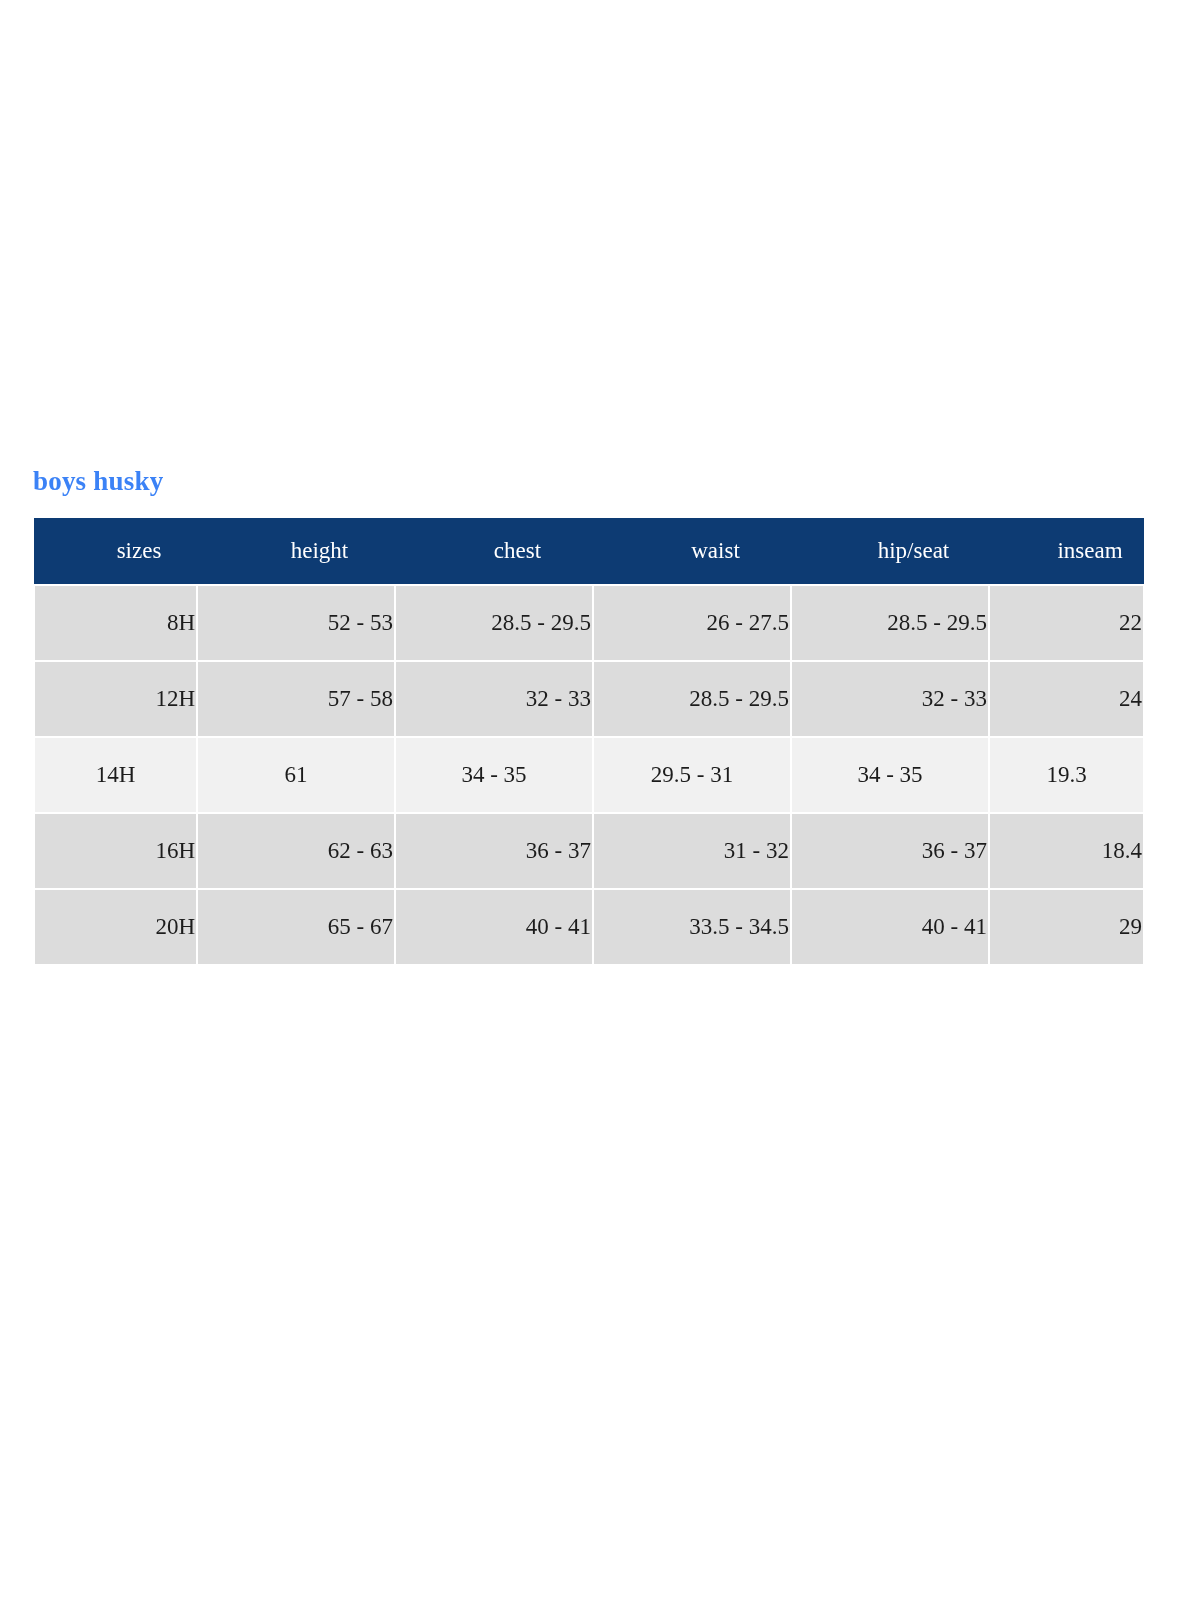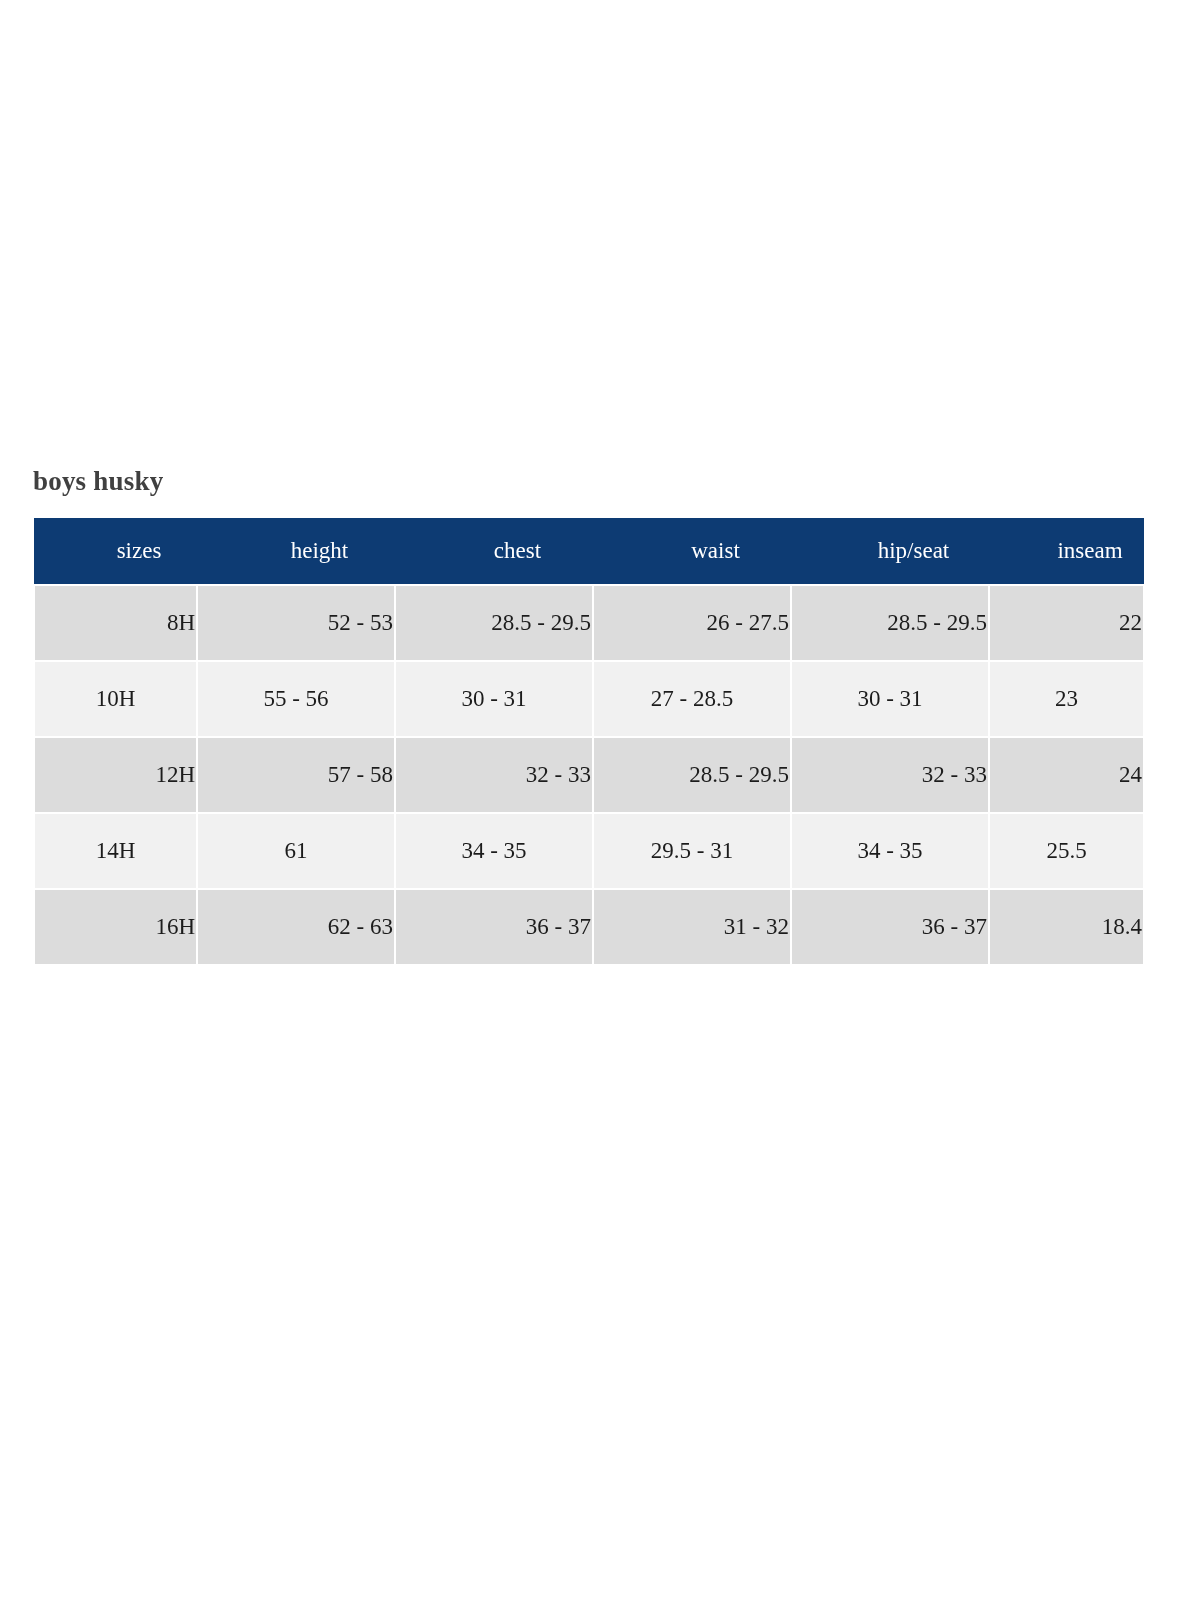--- a/index.html
+++ b/index.html
@@ -22,21 +22,21 @@
     width: 1200px;
     height: 1600px;
   }
   .chart-title {
     position: absolute;
     left: 33px;
     top: 466px;
     font-size: 27px;
     font-weight: 700;
     letter-spacing: 0.2px;
-    color: #404040;
+    color: #3b82f6;
   }
   .size-table {
     position: absolute;
     left: 33px;
     top: 518px;
     width: 1110px;
     border-collapse: collapse;
     table-layout: fixed;
   }
   .size-table th {
@@ -100,48 +100,48 @@
     </thead>
     <tbody>
       <tr class="row-odd">
         <td>8H</td>
         <td>52 - 53</td>
         <td>28.5 - 29.5</td>
         <td>26 - 27.5</td>
         <td>28.5 - 29.5</td>
         <td>22</td>
       </tr>
-      <tr class="row-even">
-        <td>10H</td>
-        <td>55 - 56</td>
-        <td>30 - 31</td>
-        <td>27 - 28.5</td>
-        <td>30 - 31</td>
-        <td>23</td>
-      </tr>
       <tr class="row-odd">
         <td>12H</td>
         <td>57 - 58</td>
         <td>32 - 33</td>
         <td>28.5 - 29.5</td>
         <td>32 - 33</td>
         <td>24</td>
       </tr>
       <tr class="row-even">
         <td>14H</td>
         <td>61</td>
         <td>34 - 35</td>
         <td>29.5 - 31</td>
         <td>34 - 35</td>
-        <td>25.5</td>
+        <td>19.3</td>
       </tr>
       <tr class="row-odd">
         <td>16H</td>
         <td>62 - 63</td>
         <td>36 - 37</td>
         <td>31 - 32</td>
         <td>36 - 37</td>
         <td>18.4</td>
       </tr>
+      <tr class="row-odd">
+        <td>20H</td>
+        <td>65 - 67</td>
+        <td>40 - 41</td>
+        <td>33.5 - 34.5</td>
+        <td>40 - 41</td>
+        <td>29</td>
+      </tr>
     </tbody>
   </table>
 
 </div>
 
 </body></html>

